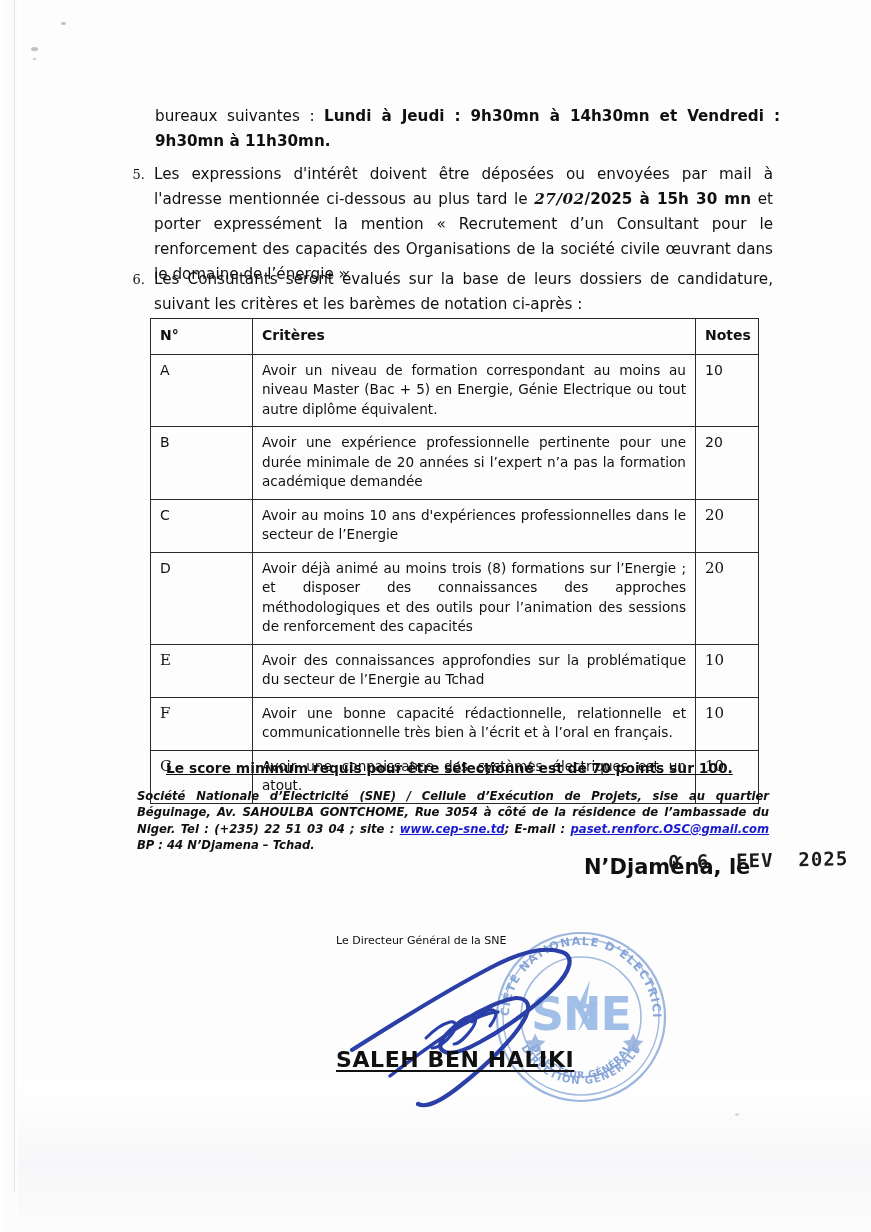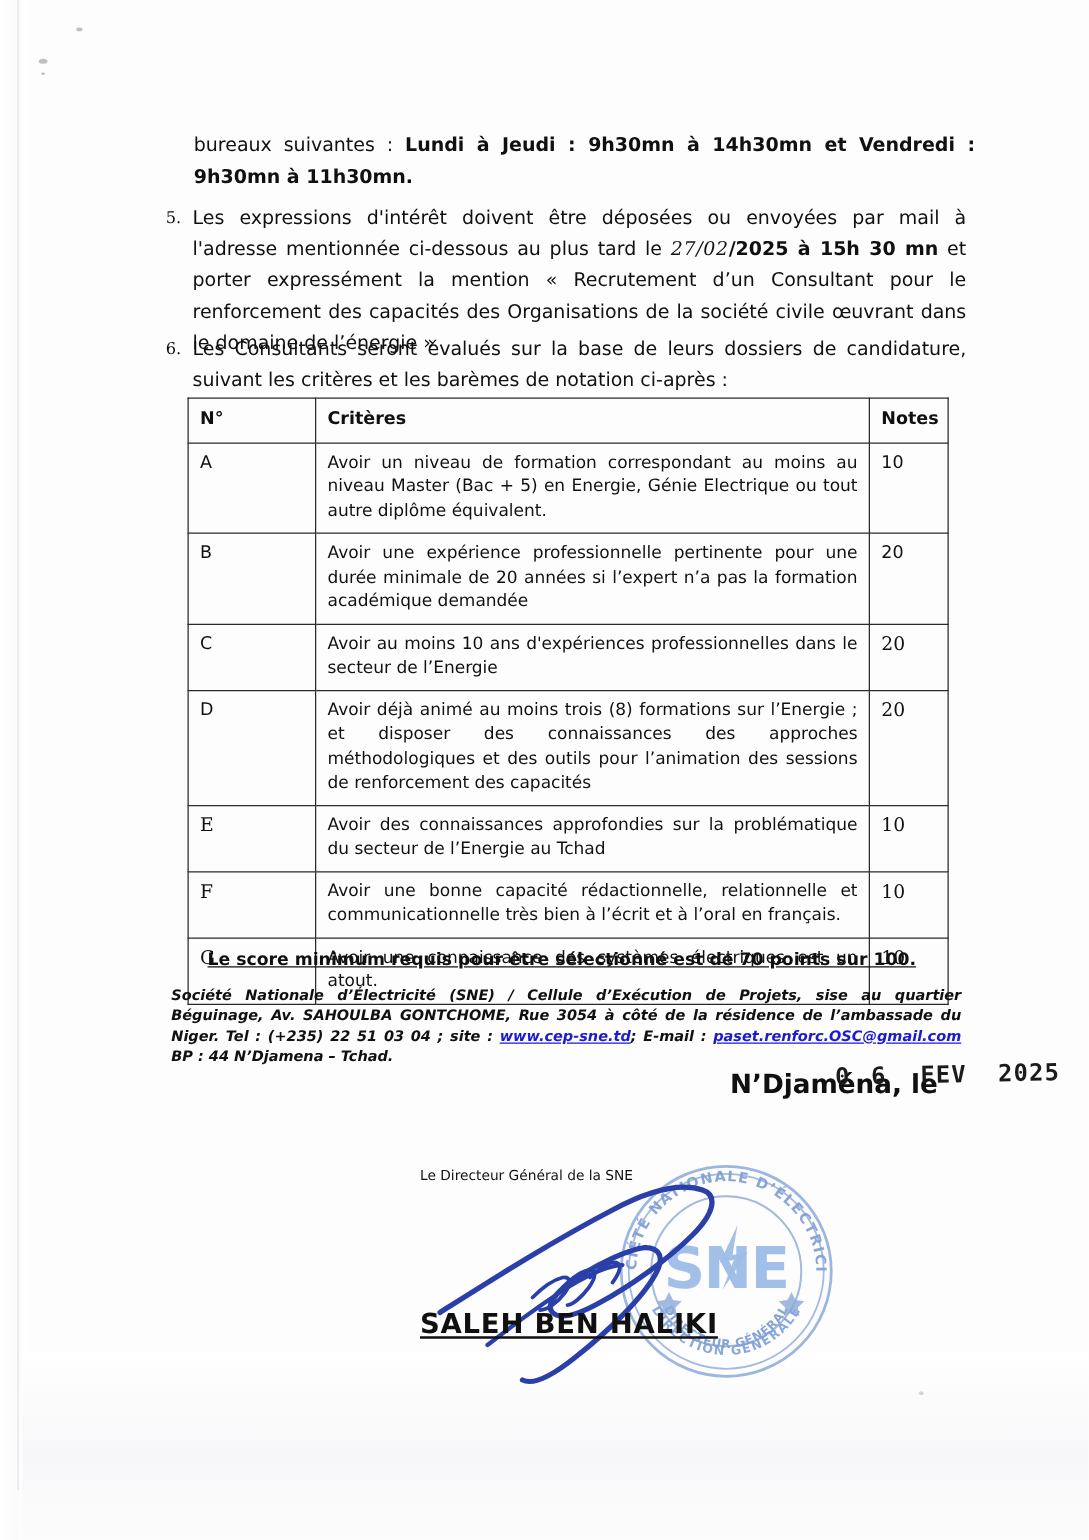--- a/index.html
+++ b/index.html
@@ -83,21 +83,21 @@
     text-align: justify;
   }
   #item5 { left: 128px; top: 162px; }
   #item6 { left: 128px; top: 267px; }
   #item5 .numlist-body { width: 617px; }
   #item6 .numlist-body { width: 617px; }
 
   .hw-date {
     font-family: "DejaVu Serif", "Liberation Serif", serif;
     font-style: italic;
-    font-weight: normal;
+    font-weight: bold;
     letter-spacing: .5px;
     color: #131313;
   }
 
   
   #crit-table {
     position: absolute;
     left: 150px; top: 318px;
     width: 608px;
     border-collapse: collapse;

